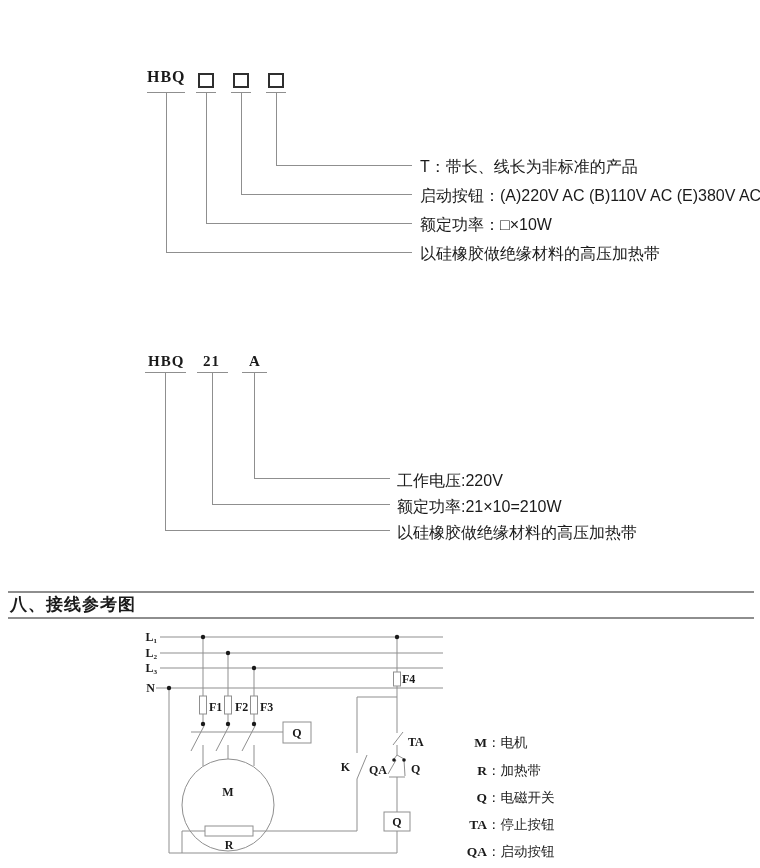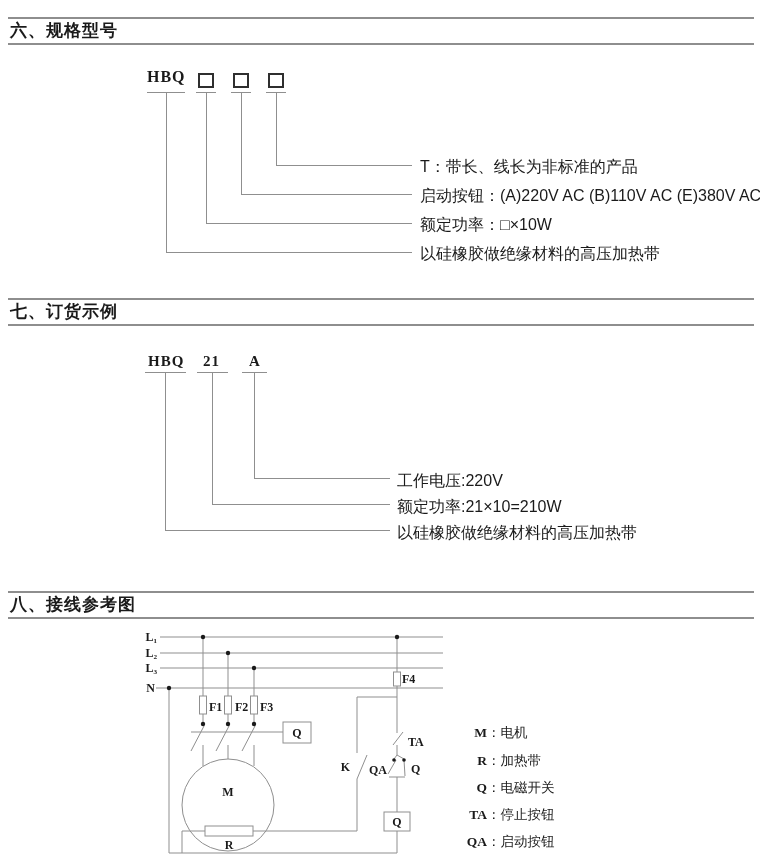--- a/index.html
+++ b/index.html
@@ -16,32 +16,29 @@
   .serif-code.small{font-size:15px;}
   .model-box{position:absolute;width:12px;height:11px;border:2px solid #2f2f2f;}
   .anno{position:absolute;font-size:16px;white-space:nowrap;}
   .note{position:absolute;left:7px;top:267px;font-size:13px;white-space:nowrap;}
   .wiring{position:absolute;left:135px;top:612px;width:340px;height:256px;}
   .wiring path, .wiring rect, .wiring circle.shape{stroke:#8f8f8f;stroke-width:1;fill:none;}
   .wiring rect{fill:#ffffff;}
   .wiring circle.dot{fill:#1a1a1a;stroke:none;}
   .dlabel{font-family:"Liberation Serif","DejaVu Serif",serif;font-weight:bold;
         font-size:12px;fill:#1a1a1a;}
-  .legend-row{position:absolute;left:461px;white-space:nowrap;font-size:13.5px;}
+  .legend-row{position:absolute;left:461px;white-space:nowrap;font-size:13.5px;margin-top:10px;}
   .legend-key{display:inline-block;width:26px;text-align:right;
         font-family:"Liberation Serif","DejaVu Serif",serif;font-weight:bold;}
 </style>
 </head>
 <body>
 
 <div class="page">
 
-  <div class="sec-header" style="top:17px;">
-    <span>六、规格型号</span>
-  </div>
 
   <div>
     <div class="serif-code" style="left:147px;top:68px;">HBQ</div>
     <div class="model-box" style="left:198px;top:73px;"></div>
     <div class="model-box" style="left:233px;top:73px;"></div>
     <div class="model-box" style="left:268px;top:73px;"></div>
 
     <div class="lh" style="left:147px;top:92px;width:38px;"></div>
     <div class="lh" style="left:196px;top:92px;width:20px;"></div>
     <div class="lh" style="left:231px;top:92px;width:20px;"></div>
@@ -57,23 +54,20 @@
     <div class="lh" style="left:206px;top:223px;width:206px;"></div>
     <div class="lh" style="left:166px;top:252px;width:246px;"></div>
 
     <div class="anno" style="left:420px;top:157px;">T：带长、线长为非标准的产品</div>
     <div class="anno" style="left:420px;top:186px;">启动按钮：(A)220V AC (B)110V AC (E)380V AC</div>
     <div class="anno" style="left:420px;top:215px;">额定功率：□×10W</div>
     <div class="anno" style="left:420px;top:244px;">以硅橡胶做绝缘材料的高压加热带</div>
   </div>
 
 
-  <div class="sec-header" style="top:298px;">
-    <span>七、订货示例</span>
-  </div>
 
   <div>
     <div class="serif-code small" style="left:148px;top:353px;">HBQ</div>
     <div class="serif-code small" style="left:203px;top:353px;">21</div>
     <div class="serif-code small" style="left:249px;top:353px;">A</div>
 
     <div class="lh" style="left:145px;top:372px;width:41px;"></div>
     <div class="lh" style="left:197px;top:372px;width:31px;"></div>
     <div class="lh" style="left:242px;top:372px;width:25px;"></div>
 

